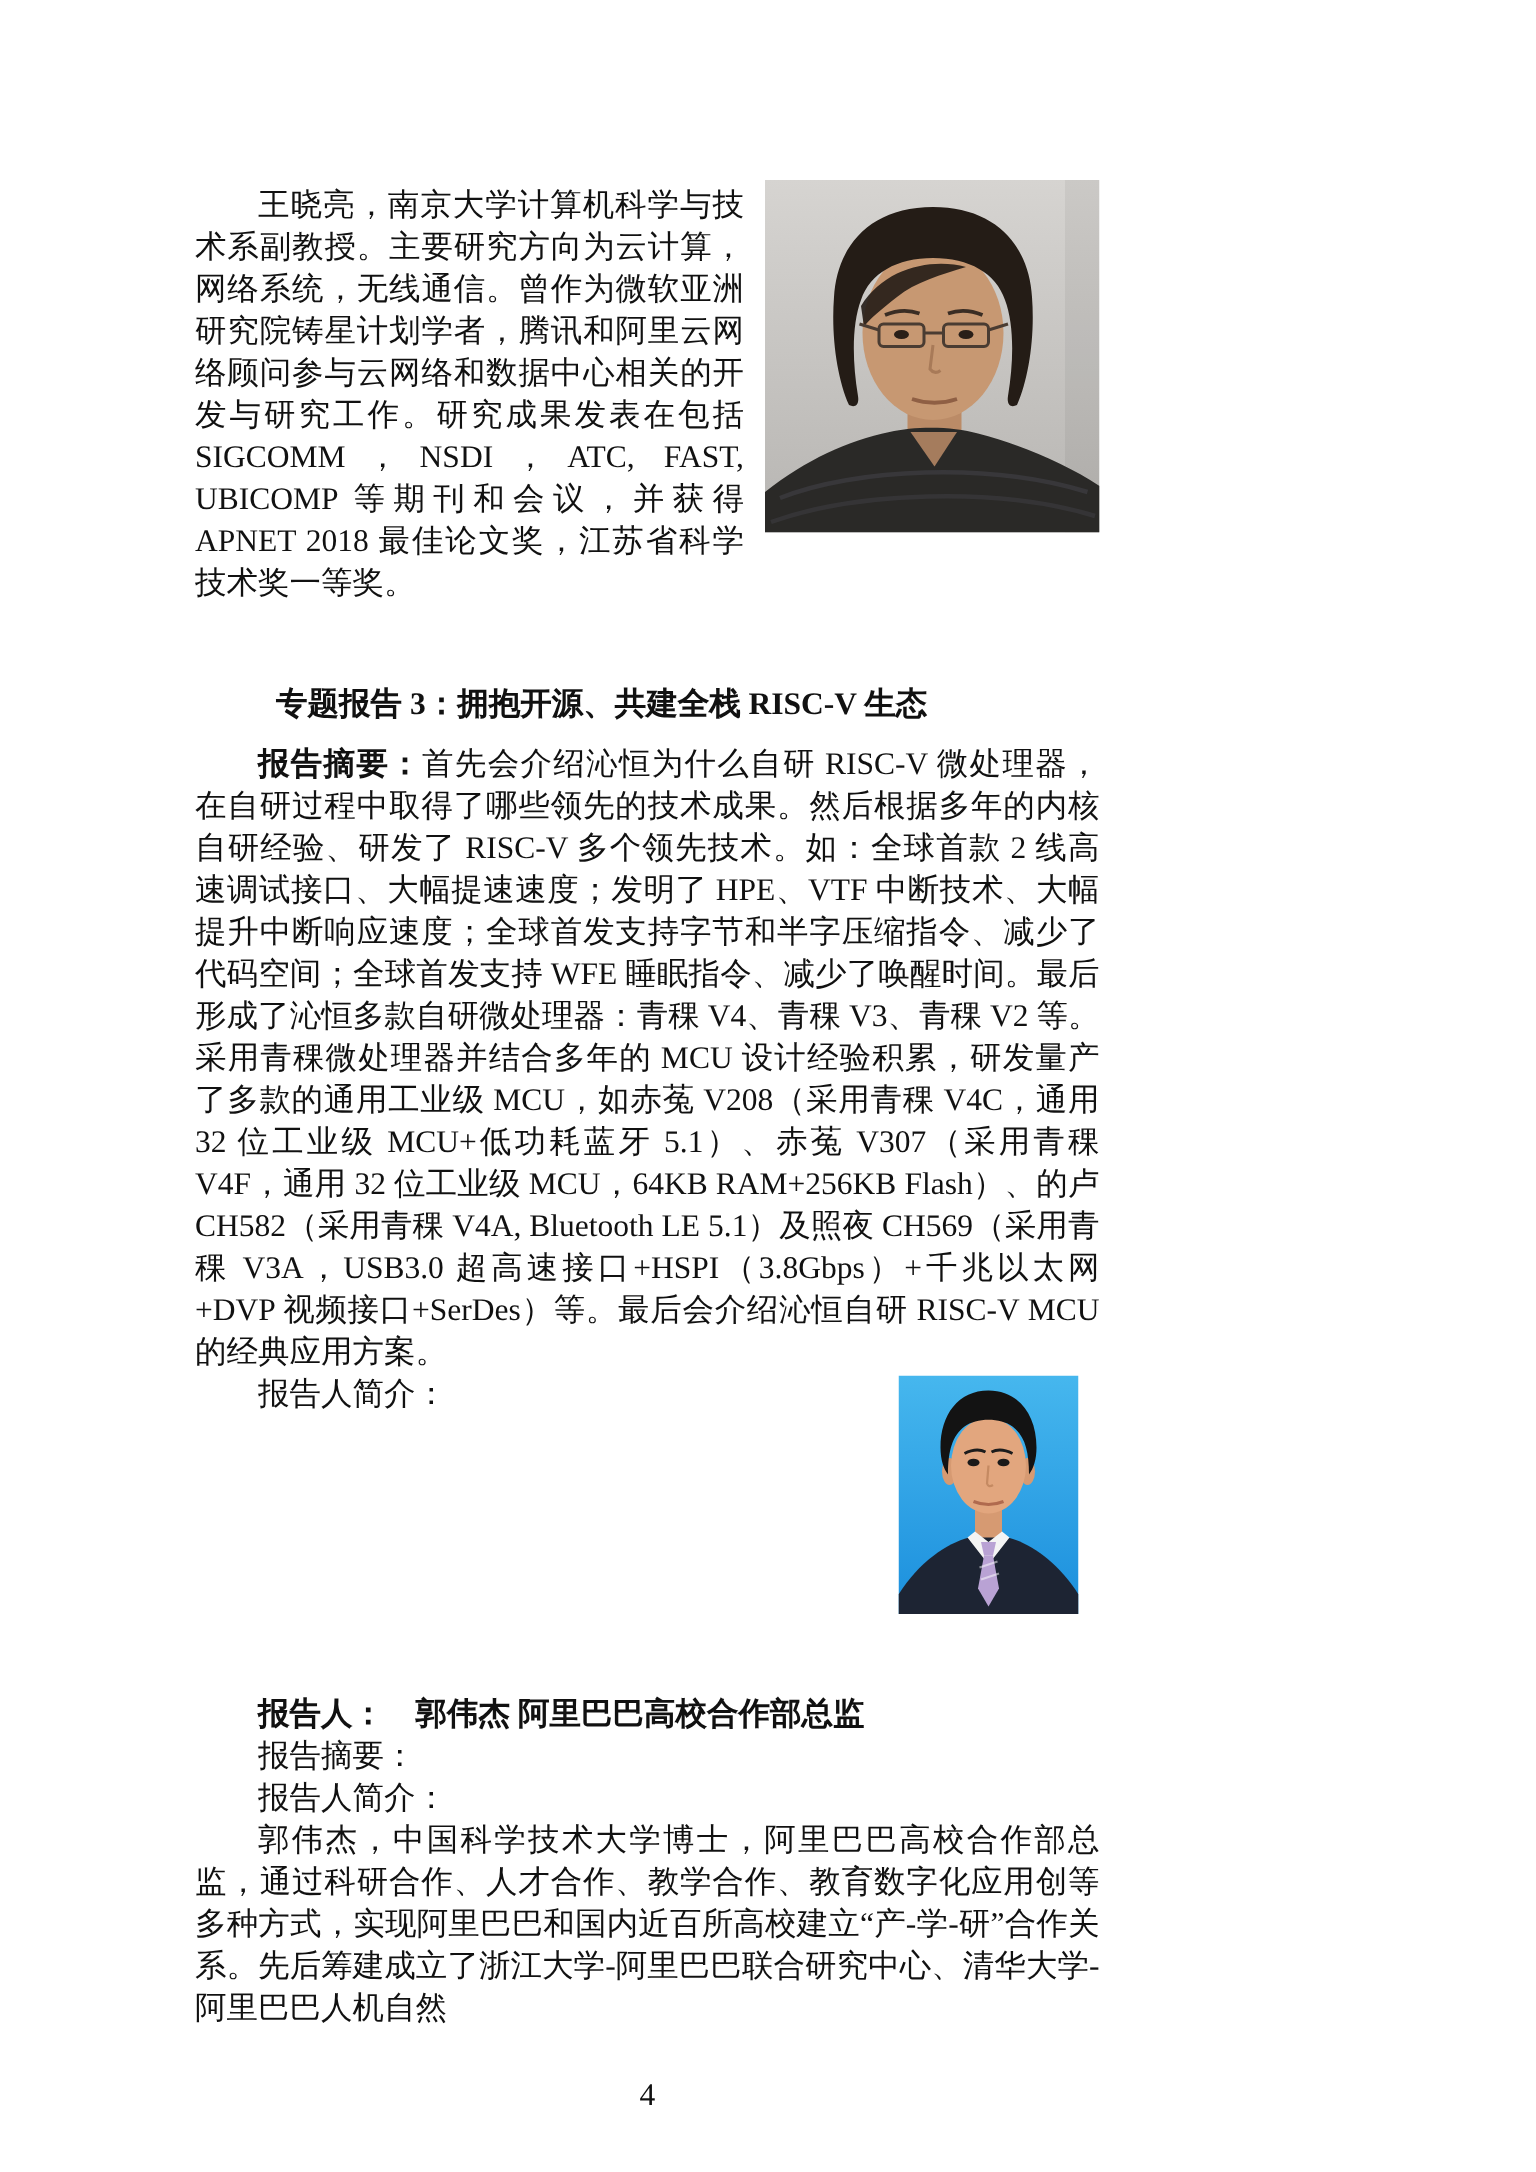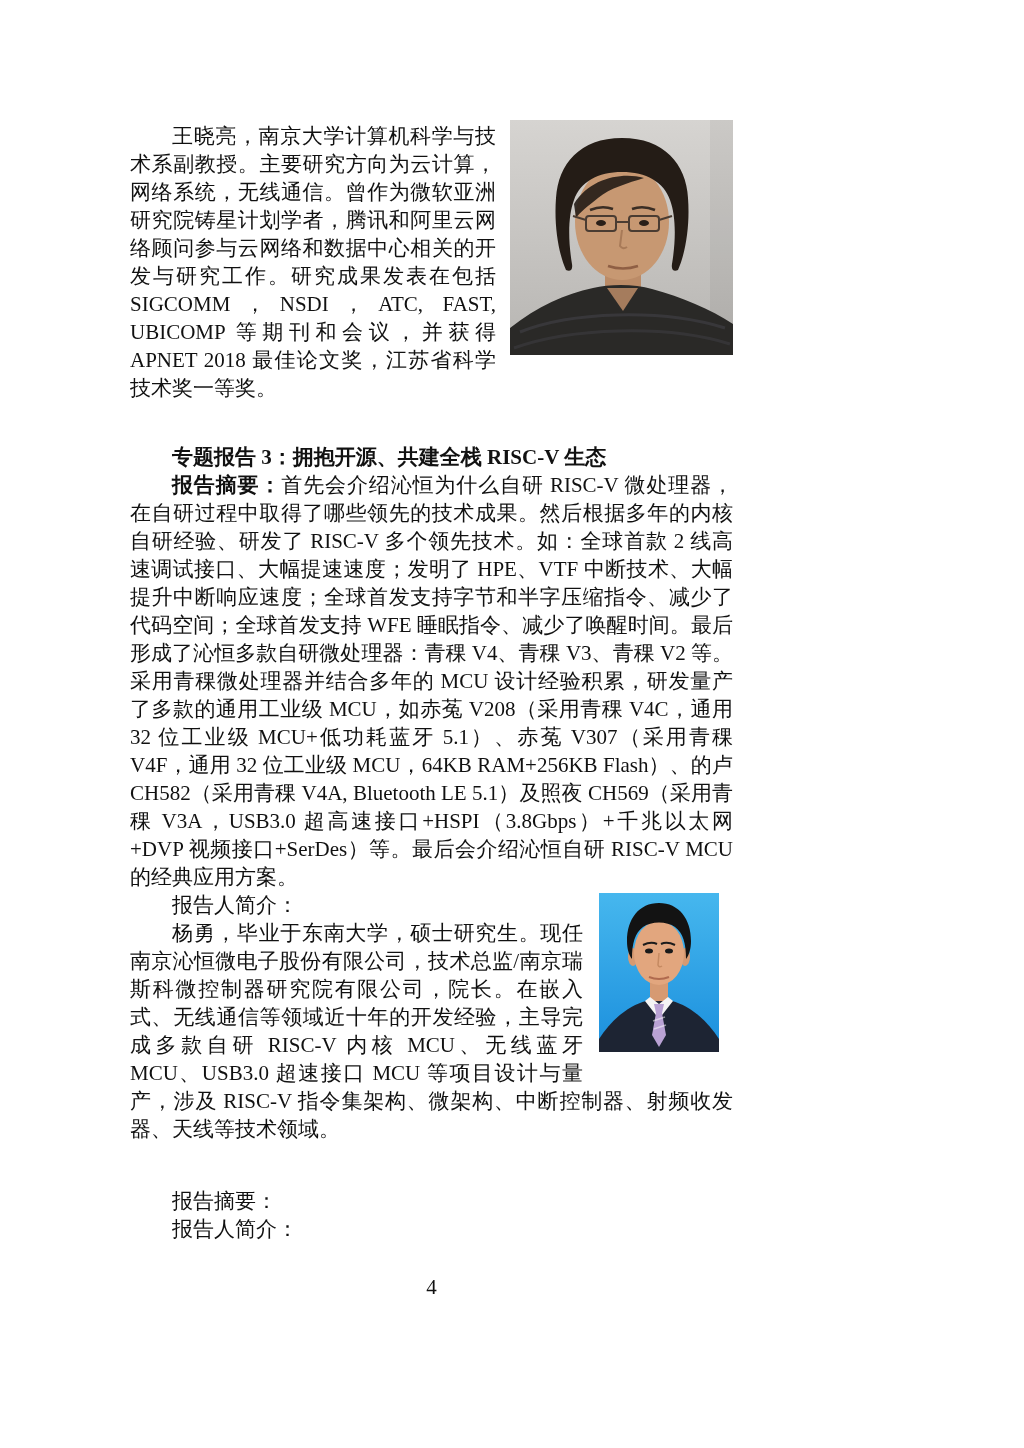--- a/index.html
+++ b/index.html
@@ -16,21 +16,21 @@
     background: #ffffff;
   }
   .content {
     padding: 122px 131px 0 130px;
     font-size: 21px;
     line-height: 28px;
     text-align: justify;
   }
   .para { margin: 0; text-indent: 2em; }
   .bold { font-weight: bold; }
-  .title-line { margin: 0; text-indent: 2em; font-weight: bold; }
+  .title-line { margin: 12px; text-indent: 2em; font-weight: bold; }
   .label-line { margin: 0; text-indent: 2em; font-weight: normal; }
   .clear-spacer-1 { clear: both; height: 41px; }
   .clear-spacer-2 { clear: both; height: 44px; }
   .photo1 {
     float: right;
     width: 223px; height: 235px;
     margin: -2px 0 10px 14px;
   }
   .photo2 {
     float: right;
@@ -114,27 +114,28 @@
             <path d="M60,10 C40,10 28,26 28,48 C28,56 30,62 33,66 C33,50 36,40 44,34 C52,28 68,28 76,34 C84,40 87,50 87,66 C90,62 92,56 92,48 C92,26 80,10 60,10 Z" fill="#131313"></path>
             <path d="M44,52 Q52,48 58,51" stroke="#1c1c1c" stroke-width="2" fill="none"></path>
             <path d="M62,51 Q68,48 76,52" stroke="#1c1c1c" stroke-width="2" fill="none"></path>
             <ellipse cx="50" cy="58" rx="4" ry="2.5" fill="#1a1a1a"></ellipse>
             <ellipse cx="70" cy="58" rx="4" ry="2.5" fill="#1a1a1a"></ellipse>
             <path d="M60,60 L59,72 Q60,75 63,73" stroke="#c58a62" stroke-width="1.5" fill="none"></path>
             <path d="M50,84 Q60,88 70,84" stroke="#b06a4e" stroke-width="2" fill="none"></path>
           </svg>
         </div>
         <p class="label-line">报告人简介：</p>
-        <p class="para">杨勇，毕业于东南大学，硕士研究生。现任南京沁恒微电子股份有限公司，技术总监/南京瑞斯科微控制器研究院有限公司，院长。在嵌入式、无线通信等领域近十年的开发经验，主导完成多款自研 RISC-V 内核 MCU、无线蓝牙 MCU、USB3.0 超速接口 MCU 等项目设计与量产，涉及 RISC-V 指令集架构、微架构、中断控制器、射频收发器、天线等技术领域。</p>
       </div>
     </div>
 
     <div class="clear-spacer-2"></div>
 
     <div>
+      <p class="para bold">报告人：　郭伟杰 阿里巴巴高校合作部总监</p>
       <p class="label-line">报告摘要：</p>
       <p class="label-line">报告人简介：</p>
+      <p class="para">郭伟杰，中国科学技术大学博士，阿里巴巴高校合作部总监，通过科研合作、人才合作、教学合作、教育数字化应用创等多种方式，实现阿里巴巴和国内近百所高校建立“产-学-研”合作关系。先后筹建成立了浙江大学-阿里巴巴联合研究中心、清华大学-阿里巴巴人机自然</p>
     </div>
 
     <div class="footer">4</div>
 
   </div>
 </div>
 
 </body></html>

